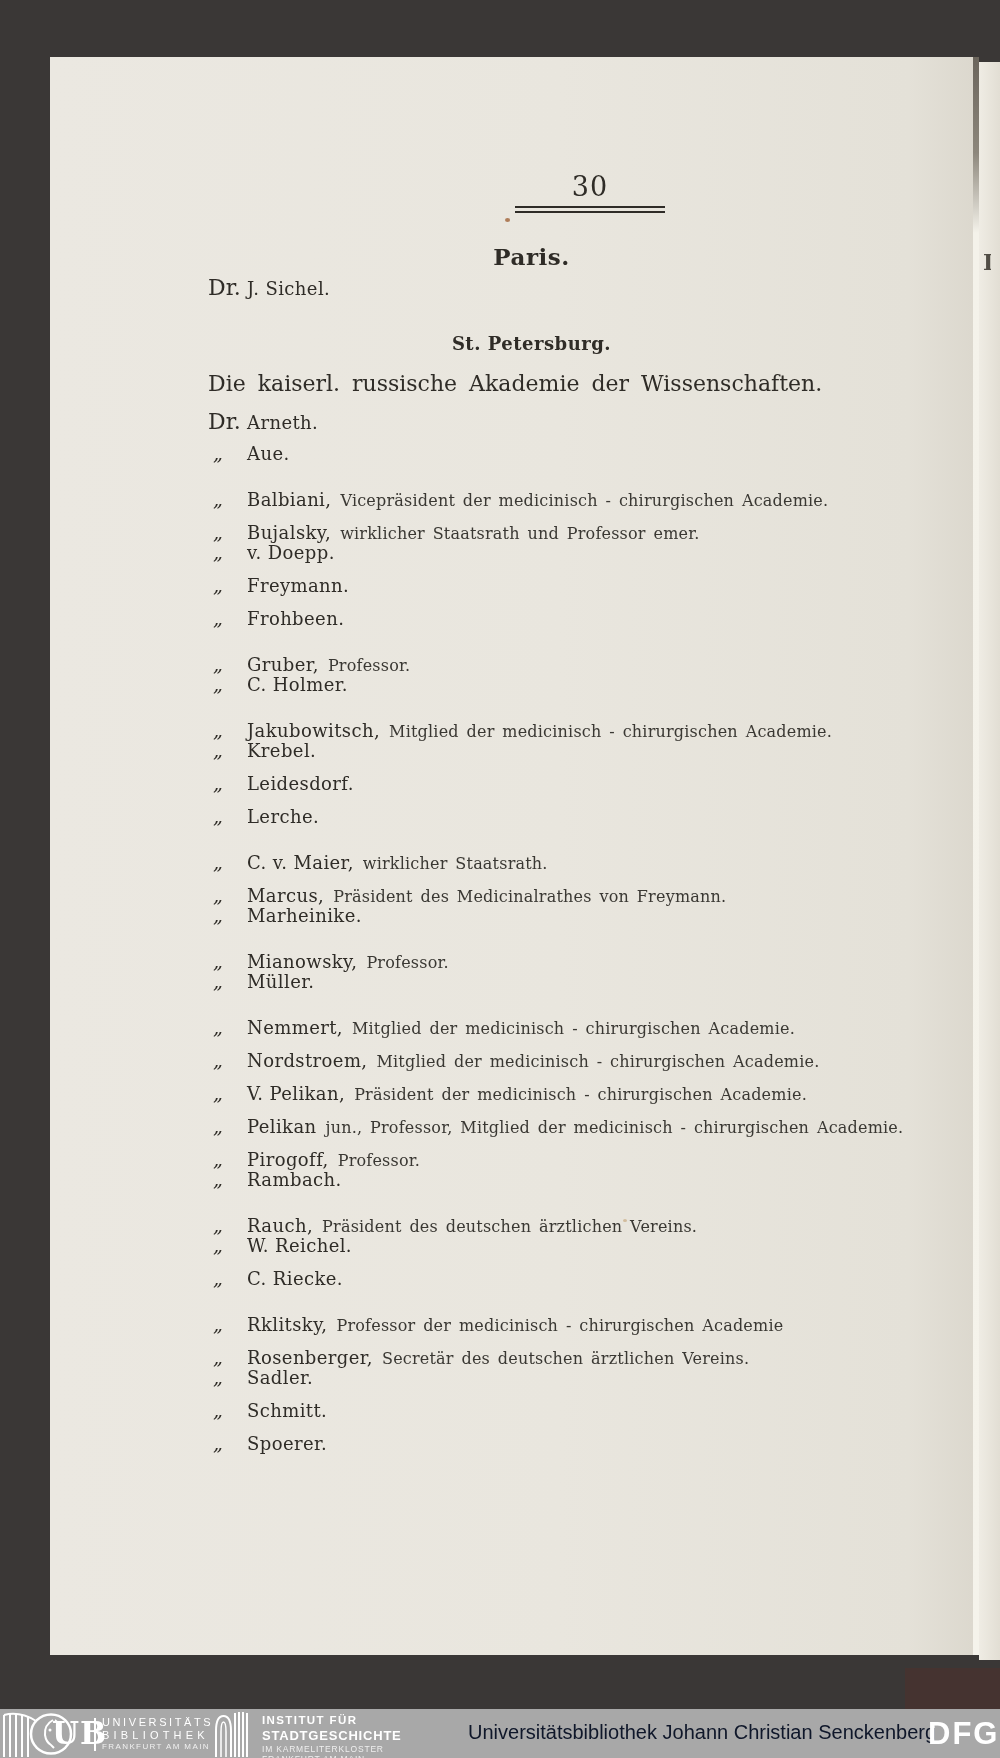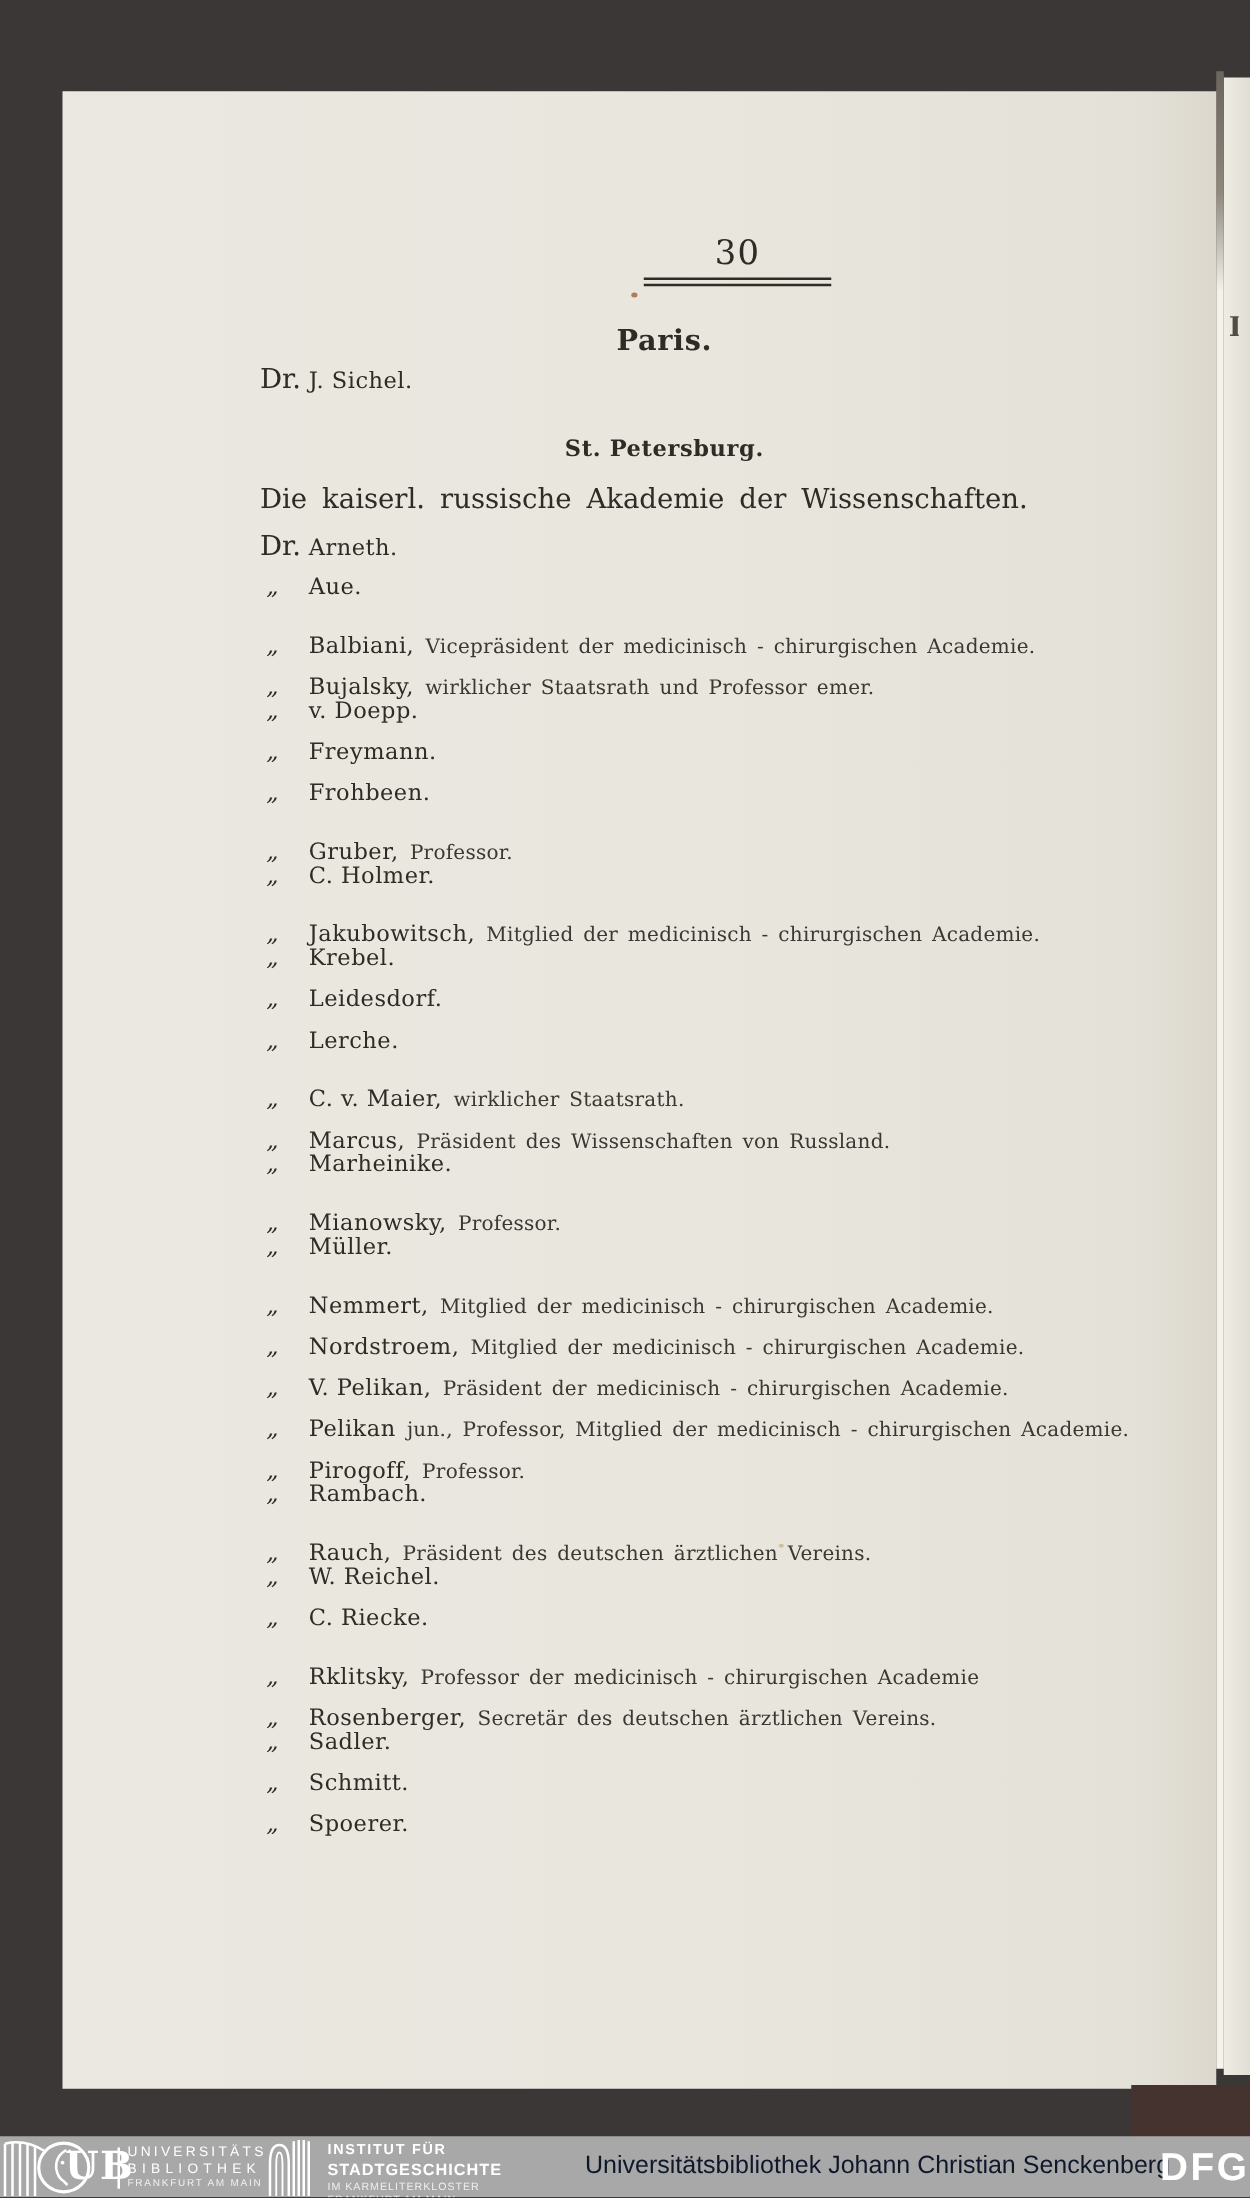--- a/index.html
+++ b/index.html
@@ -1,19 +1,19 @@
 <!DOCTYPE html>
 <html><head>
 <meta charset="utf-8">
 <style>
   html,body{margin:0;padding:0;background:#222;}
   .screen{position:relative;width:1000px;height:1758px;overflow:hidden;
           background:#3a3736;font-family:"DejaVu Serif","Liberation Serif",serif;}
   
-  .page{position:absolute;left:50px;top:73px;width:923px;height:1598px;
+  .page{position:absolute;left:50px;top:57px;width:923px;height:1598px;
         background:linear-gradient(90deg,#ebe8e1 0%,#e9e6de 55%,#e4e1d8 93%,#dcd8ce 100%);
         color:#2f2c27;}
   .edge-highlight{position:absolute;left:973px;top:57px;width:6px;height:1598px;
         background:linear-gradient(180deg,#6b655c 0%,#8d877c 6%,#f4f2ea 11%,#f5f3eb 100%);}
   .page-strip{position:absolute;left:979px;top:62px;width:21px;height:1598px;
         background:linear-gradient(90deg,#efece4 0%,#e2ded4 100%);}
   .fragment-letter{position:absolute;left:983px;top:253px;width:8px;height:18px;
         color:#514d45;font-size:22px;line-height:18px;overflow:hidden;font-weight:bold;}
   .maroon-patch{position:absolute;left:905px;top:1668px;width:95px;height:41px;background:#453330;}
   .speck{position:absolute;border-radius:50%;}
@@ -159,21 +159,21 @@
           <span class="role"></span>
         </div>
           <div class="row">
           <span class="prefix ditto">„</span>
           <span class="name">C. v. Maier,</span>
           <span class="role">wirklicher Staatsrath.</span>
         </div>
           <div class="row">
           <span class="prefix ditto">„</span>
           <span class="name">Marcus,</span>
-          <span class="role">Präsident des Wissenschaften von Russland.</span>
+          <span class="role">Präsident des Medicinalrathes von Freymann.</span>
         </div>
           <div class="row">
           <span class="prefix ditto">„</span>
           <span class="name">Marheinike.</span>
           <span class="role"></span>
         </div>
           <div class="row">
           <span class="prefix ditto">„</span>
           <span class="name">Mianowsky,</span>
           <span class="role">Professor.</span>

